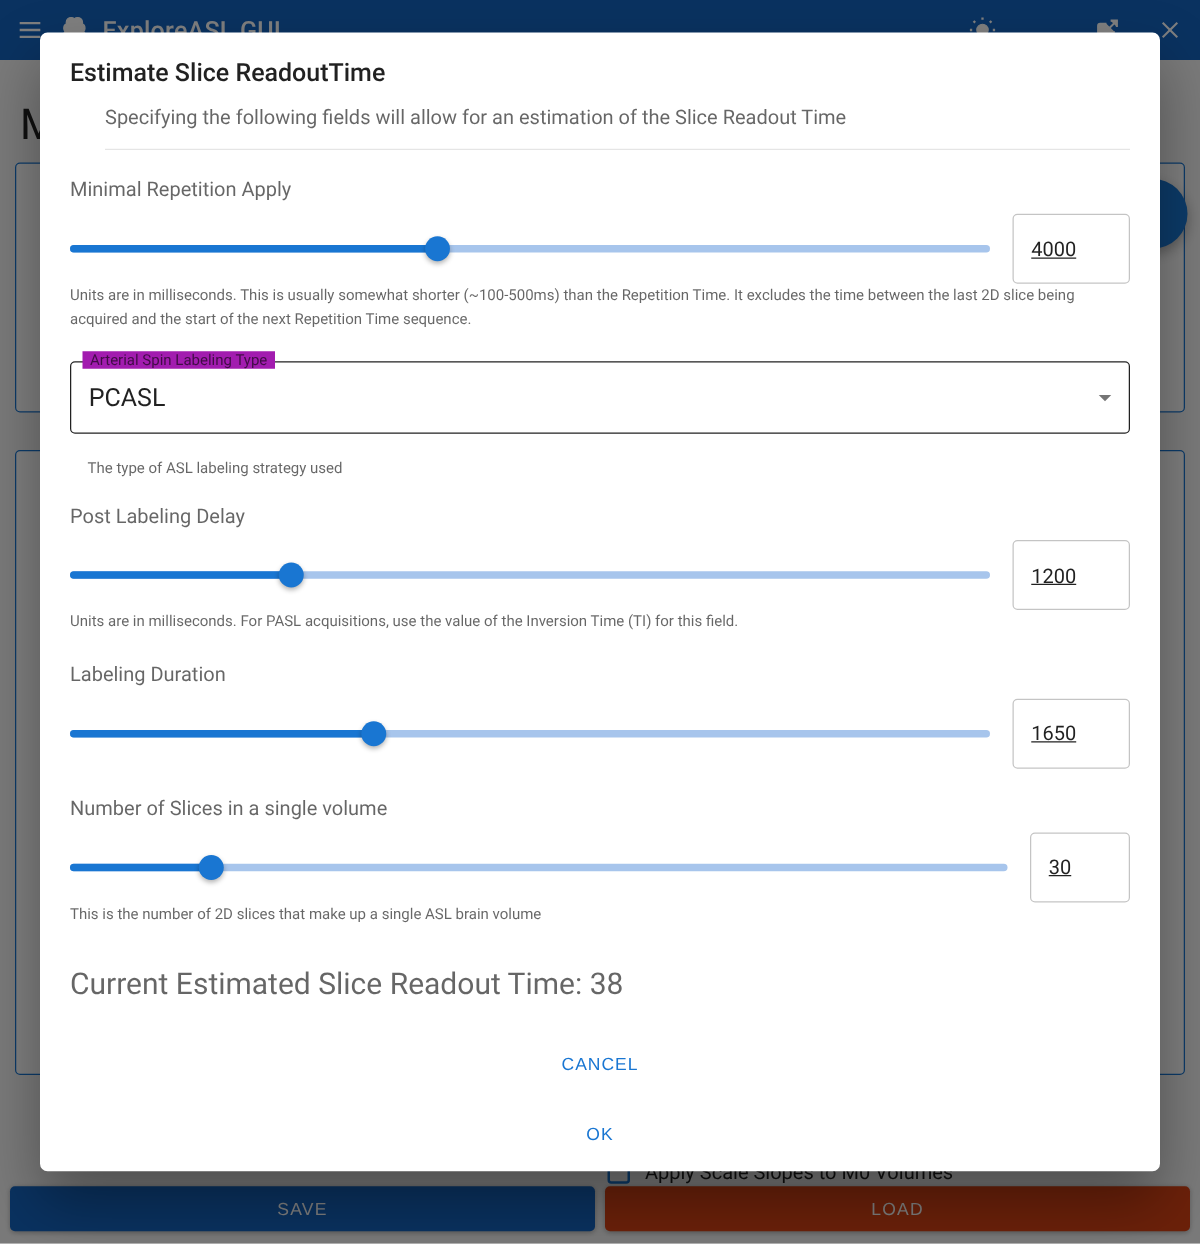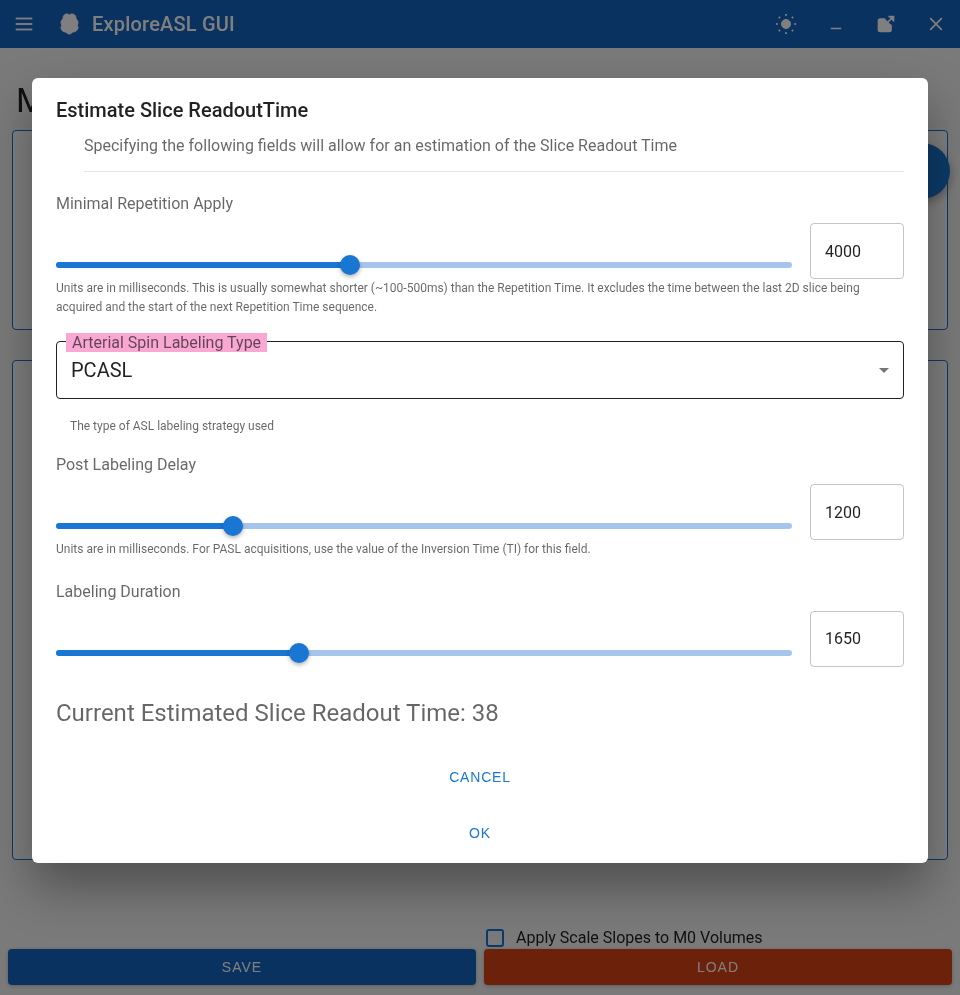--- a/index.html
+++ b/index.html
@@ -16,21 +16,21 @@
   }
 
   
   .appbar {
     height: 48px;
     background: #1565C0;
     color: #fff;
     display: flex;
     align-items: center;
     padding: 0 10px;
-    gap: 20px;
+    gap: 10px;
   }
   .appbar .icon-btn {
     display: inline-flex;
     align-items: center;
     justify-content: center;
     width: 28px;
     height: 28px;
     cursor: pointer;
   }
   .appbar .title {
@@ -114,21 +114,21 @@
   .btn-load { background: #D84315; }
 
   
   .modal-backdrop {
     position: absolute;
     inset: 0;
     background: rgba(0,0,0,0.50);
     display: flex;
     align-items: flex-start;
     justify-content: center;
-    padding-top: 78px;
+    padding-top: 26px;
   }
   .dialog {
     width: 896px;
     background: #fff;
     border-radius: 6px;
     box-shadow: 0 24px 48px rgba(0,0,0,0.35);
     padding: 20px 24px 16px 24px;
   }
   .dialog h2 {
     font-size: 20px;
@@ -144,22 +144,23 @@
     margin-left: 28px;
   }
   .field-group { margin-top: 22px; }
   .field-label {
     font-size: 16px;
     color: rgba(0,0,0,0.60);
     margin-bottom: 10px;
   }
   .slider-row {
     display: flex;
-    align-items: flex-end;
+    align-items: center;
     gap: 18px;
+    text-decoration: underline;
   }
   .slider-wrap {
     flex: 1;
     position: relative;
     height: 28px;
     display: flex;
     align-items: center;
   }
   .track-rail {
     position: absolute;
@@ -215,23 +216,23 @@
     align-items: center;
     justify-content: space-between;
     padding: 0 14px;
     cursor: pointer;
   }
   .select-field .value { font-size: 20px; color: rgba(0,0,0,0.87); }
   .select-wrap .float-label {
     position: absolute;
     top: -8px;
     left: 10px;
-    background: #f9a8d4;
+    background: #a21caf;
     padding: 0 6px;
-    font-size: 16px;
+    font-size: 12px;
     color: rgba(0,0,0,0.60);
   }
   .select-field .arrow {
     width: 0; height: 0;
     border-left: 5px solid transparent;
     border-right: 5px solid transparent;
     border-top: 5px solid rgba(0,0,0,0.54);
   }
   .select-help {
     font-size: 12px;
@@ -382,20 +383,32 @@
       <div class="slider-row">
         <div class="slider-wrap">
           <div class="track-rail"></div>
           <div class="track-fill" style="width:33%"></div>
           <div class="slider-thumb" style="left:33%"></div>
         </div>
         <div class="num-box">1650</div>
       </div>
     </div>
 
+    <div class="field-group">
+      <div class="field-label">Number of Slices in a single volume</div>
+      <div class="slider-row">
+        <div class="slider-wrap">
+          <div class="track-rail"></div>
+          <div class="track-fill" style="width:15%"></div>
+          <div class="slider-thumb" style="left:15%"></div>
+        </div>
+        <div class="num-box" style="width:80px">30</div>
+      </div>
+      <div class="help">This is the number of 2D slices that make up a single ASL brain volume</div>
+    </div>
 
     <div class="result-line">
       <span>Current Estimated Slice Readout Time: </span><span>38</span>
     </div>
 
     <div class="dialog-actions">
       <button class="txt-btn">CANCEL</button>
       <button class="txt-btn">OK</button>
     </div>
 

